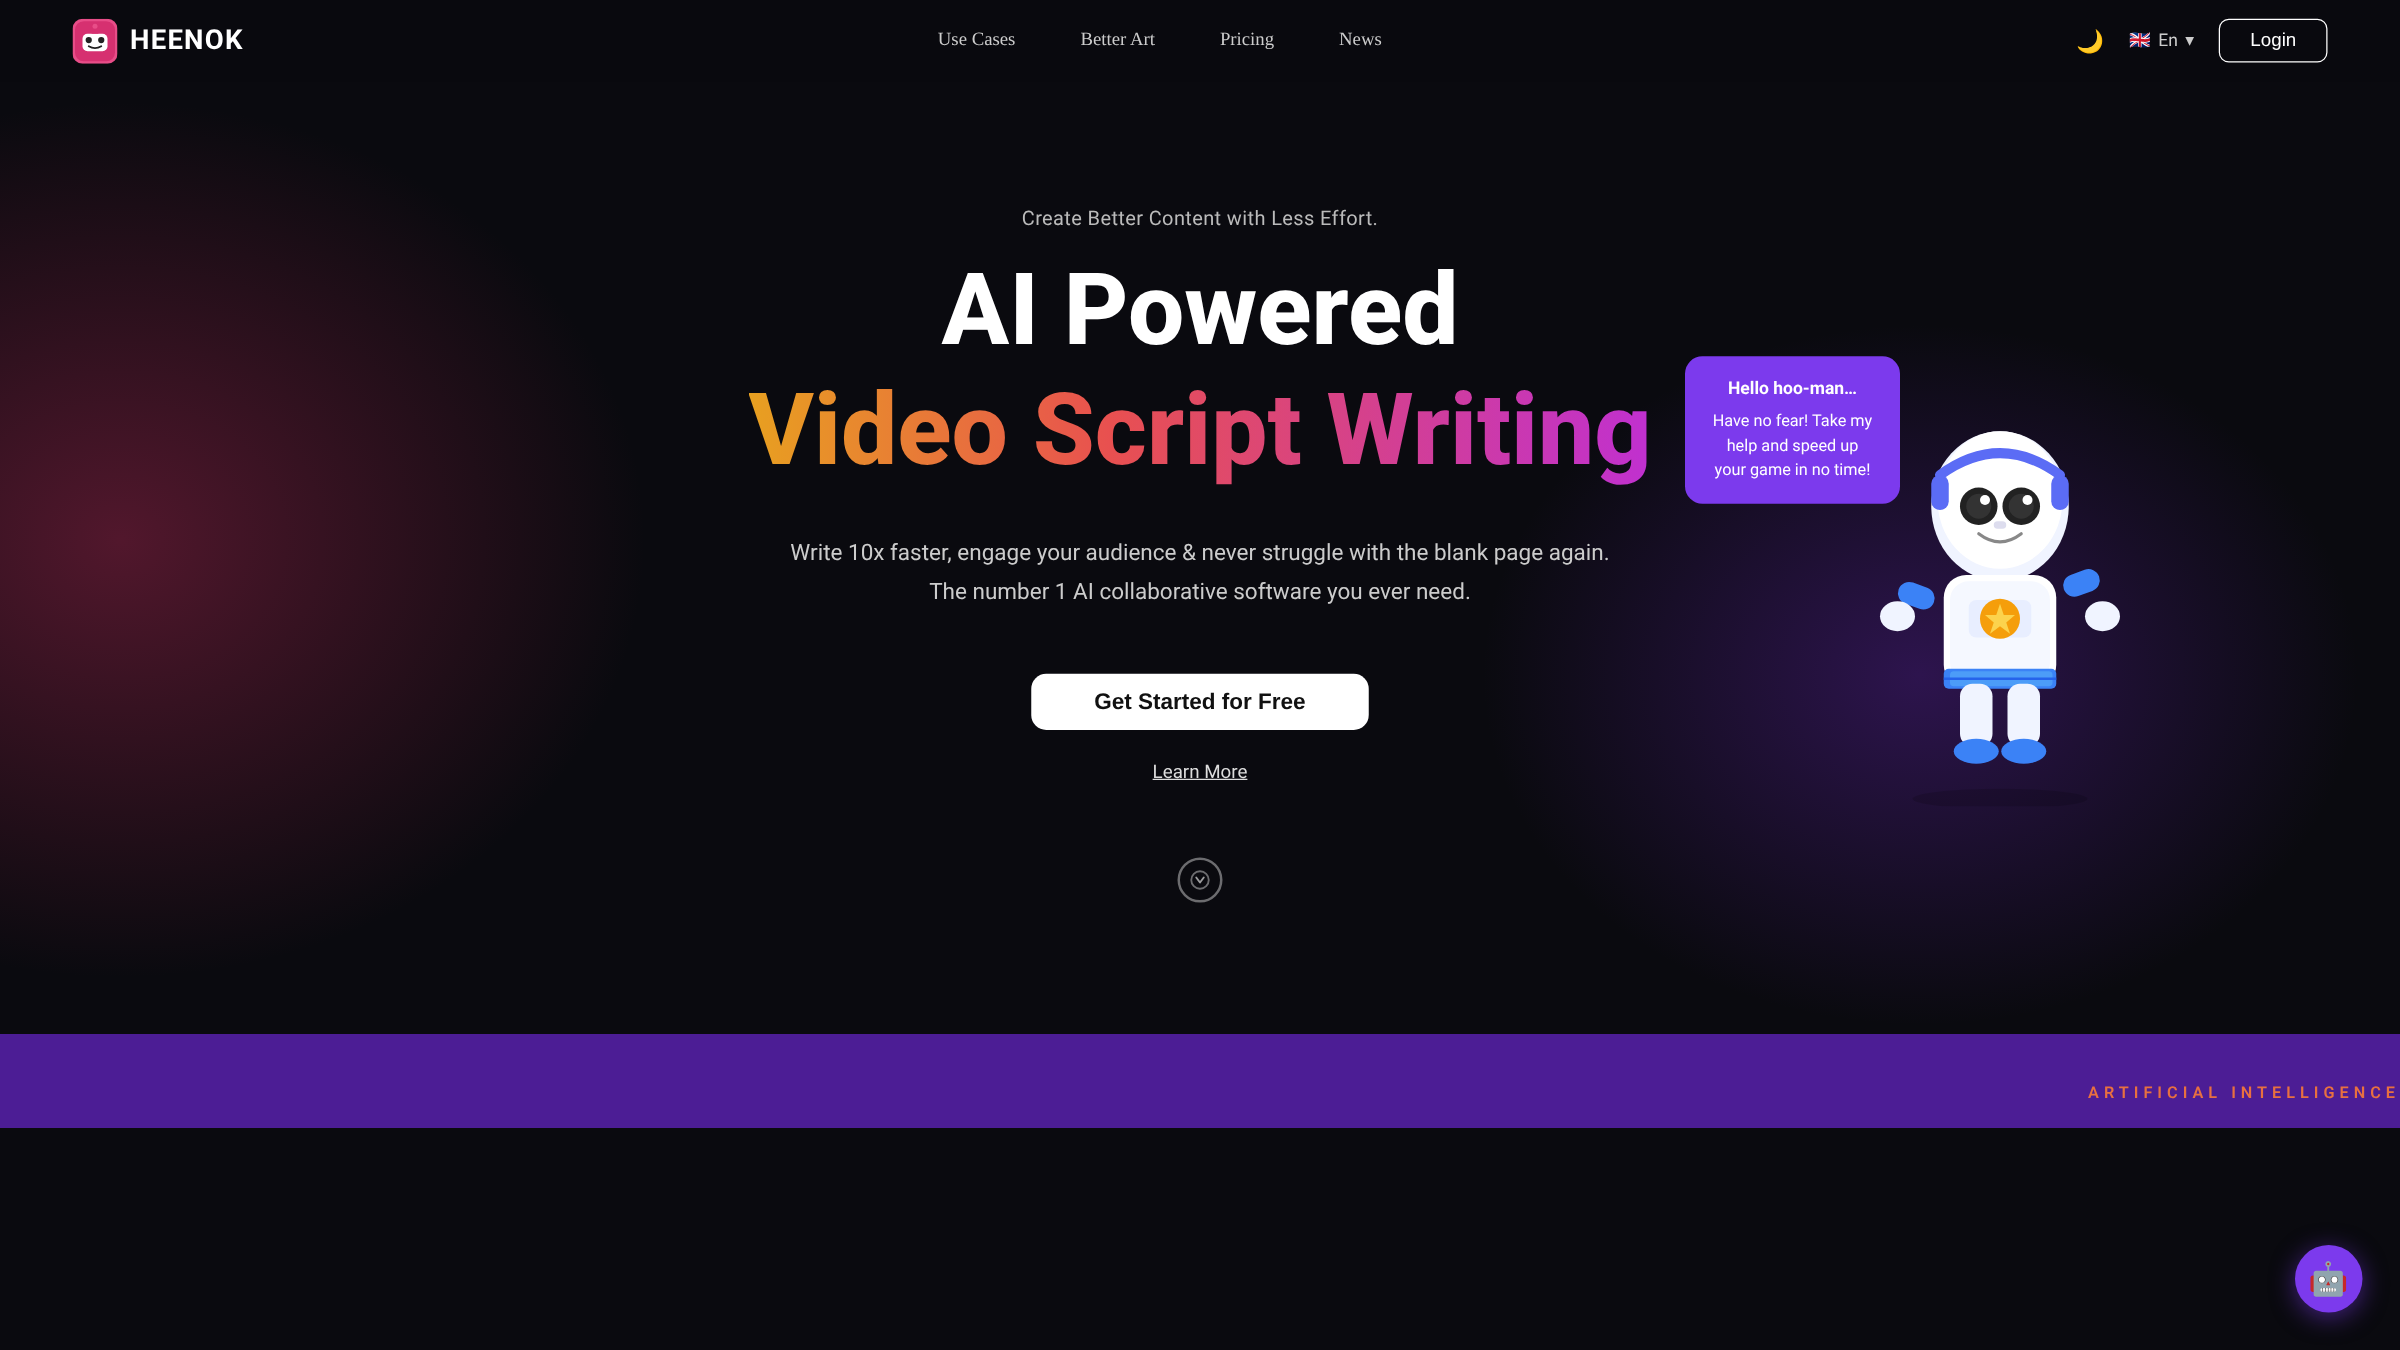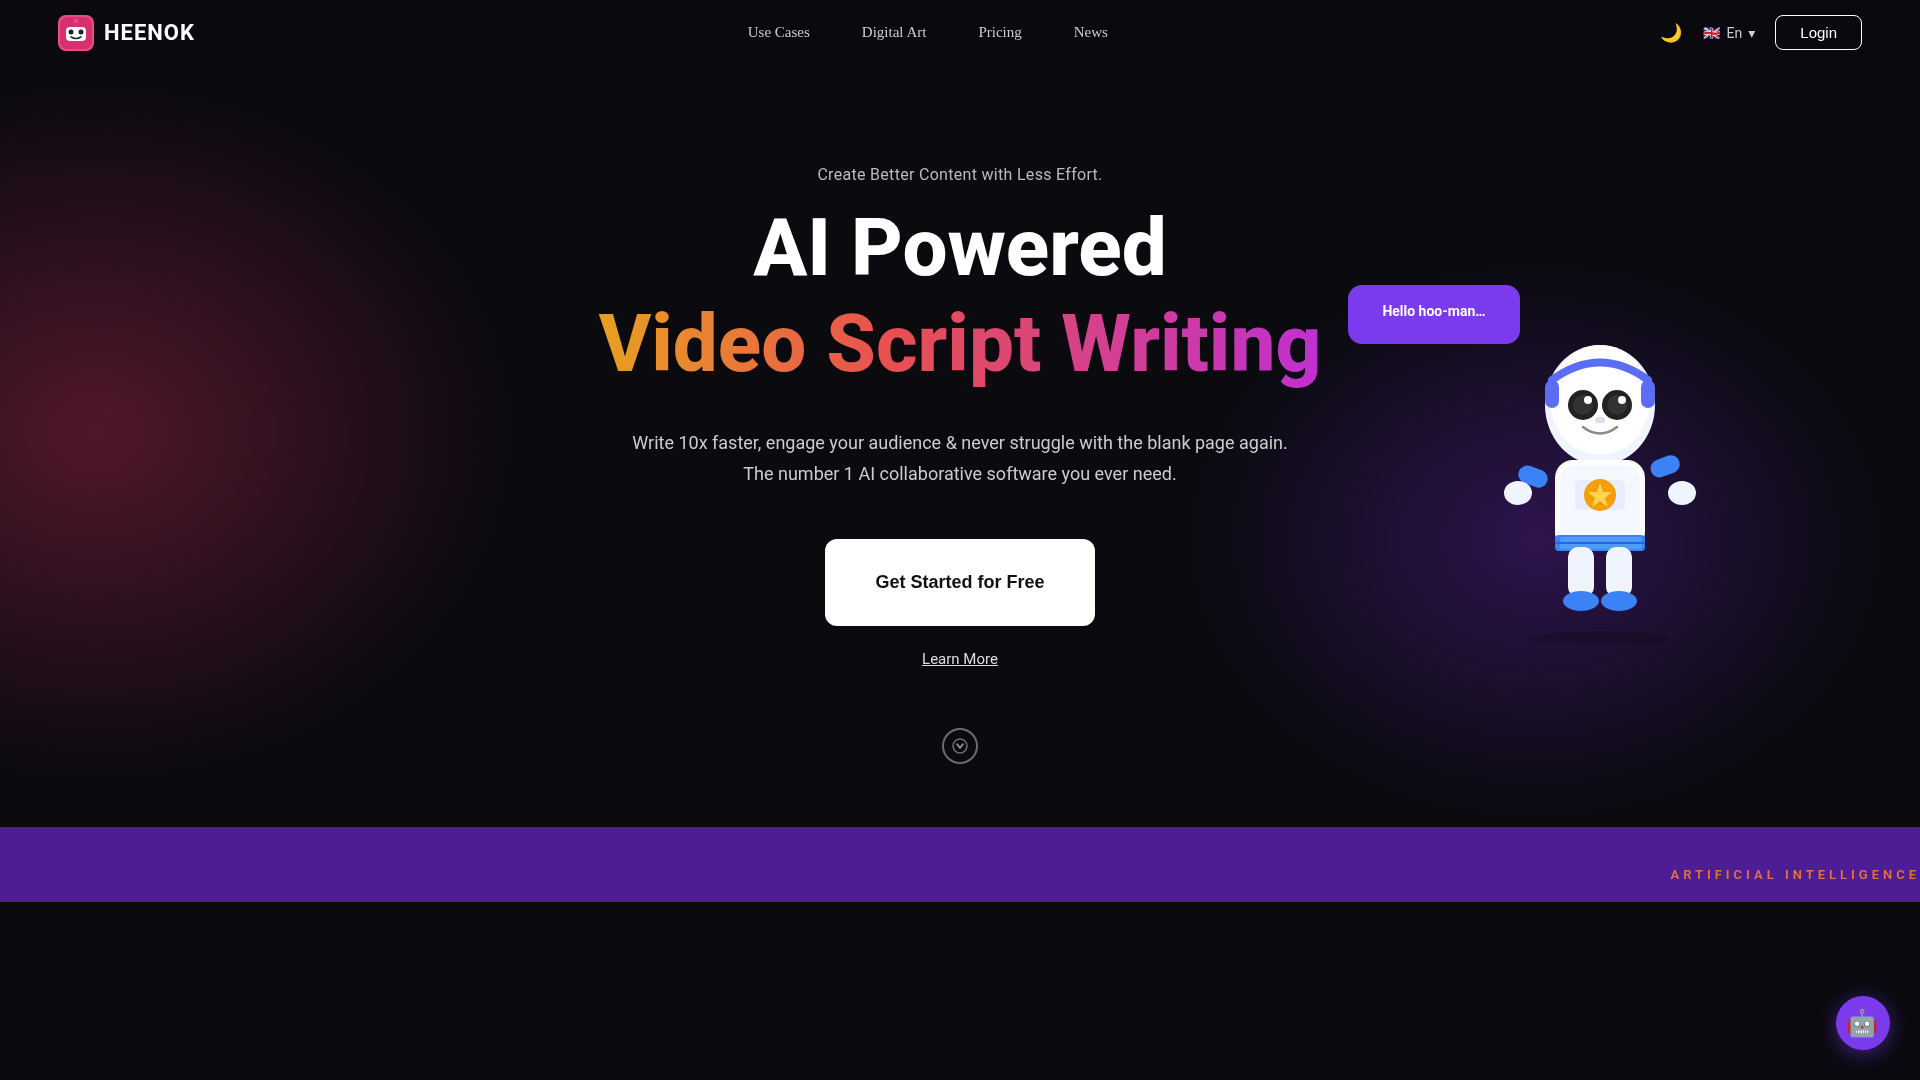--- a/index.html
+++ b/index.html
@@ -142,21 +142,21 @@
       color: #ccc;
       line-height: 1.7;
       max-width: 740px;
       margin-bottom: 50px;
     }
 
     .cta-btn {
       background: #fff;
       color: #111;
       border: none;
-      padding: 33px 50px;
+      padding: 12px 50px;
       border-radius: 12px;
       font-size: 18px;
       font-weight: 600;
       cursor: pointer;
       transition: background 0.2s, transform 0.1s;
       margin-bottom: 24px;
     }
 
     .learn-more-link {
       color: #ddd;
@@ -272,41 +272,42 @@
       <path d="M13 22 Q18 25 23 22" stroke="#222" stroke-width="1.5" fill="none" stroke-linecap="round"></path>
 
       <rect x="15" y="6" width="6" height="6" rx="1" fill="#d63070"></rect>
       <circle cx="18" cy="6" r="2" fill="#e84d88"></circle>
     </svg>
     <span class="logo-text">HEENOK</span>
   </div>
 
   <div class="nav-links">
     <a class="nav-link">Use Cases</a>
-    <a class="nav-link">Digital Art</a>
+    <a class="nav-link">Better Art</a>
     <a class="nav-link">Pricing</a>
     <a class="nav-link">News</a>
   </div>
 
   <div class="nav-right">
     <span class="theme-toggle">🌙</span>
     <div class="lang-selector">
       <span>🇬🇧</span>
       <span>En</span>
       <span>▾</span>
     </div>
     <button class="login-btn">Login</button>
   </div>
 </nav>
 
 <section class="hero" style="position:relative; min-height: 750px;">
 
   <div class="robot-area">
     <div class="robot-bubble">
       <div class="bubble-title">Hello hoo-man…</div>
+      <div>Have no fear! Take my help and speed up your game in no time!</div>
     </div>
 
     <div class="robot-svg-container" style="margin-top: 80px;">
       <svg viewBox="0 0 240 340" width="240" height="340">
 
         <ellipse cx="120" cy="100" rx="55" ry="60" fill="#f0f4ff"></ellipse>
         <ellipse cx="120" cy="95" rx="50" ry="55" fill="#ffffff"></ellipse>
 
         <rect x="65" y="75" width="14" height="28" rx="7" fill="#5b6cf5"></rect>
         <rect x="161" y="75" width="14" height="28" rx="7" fill="#5b6cf5"></rect>

